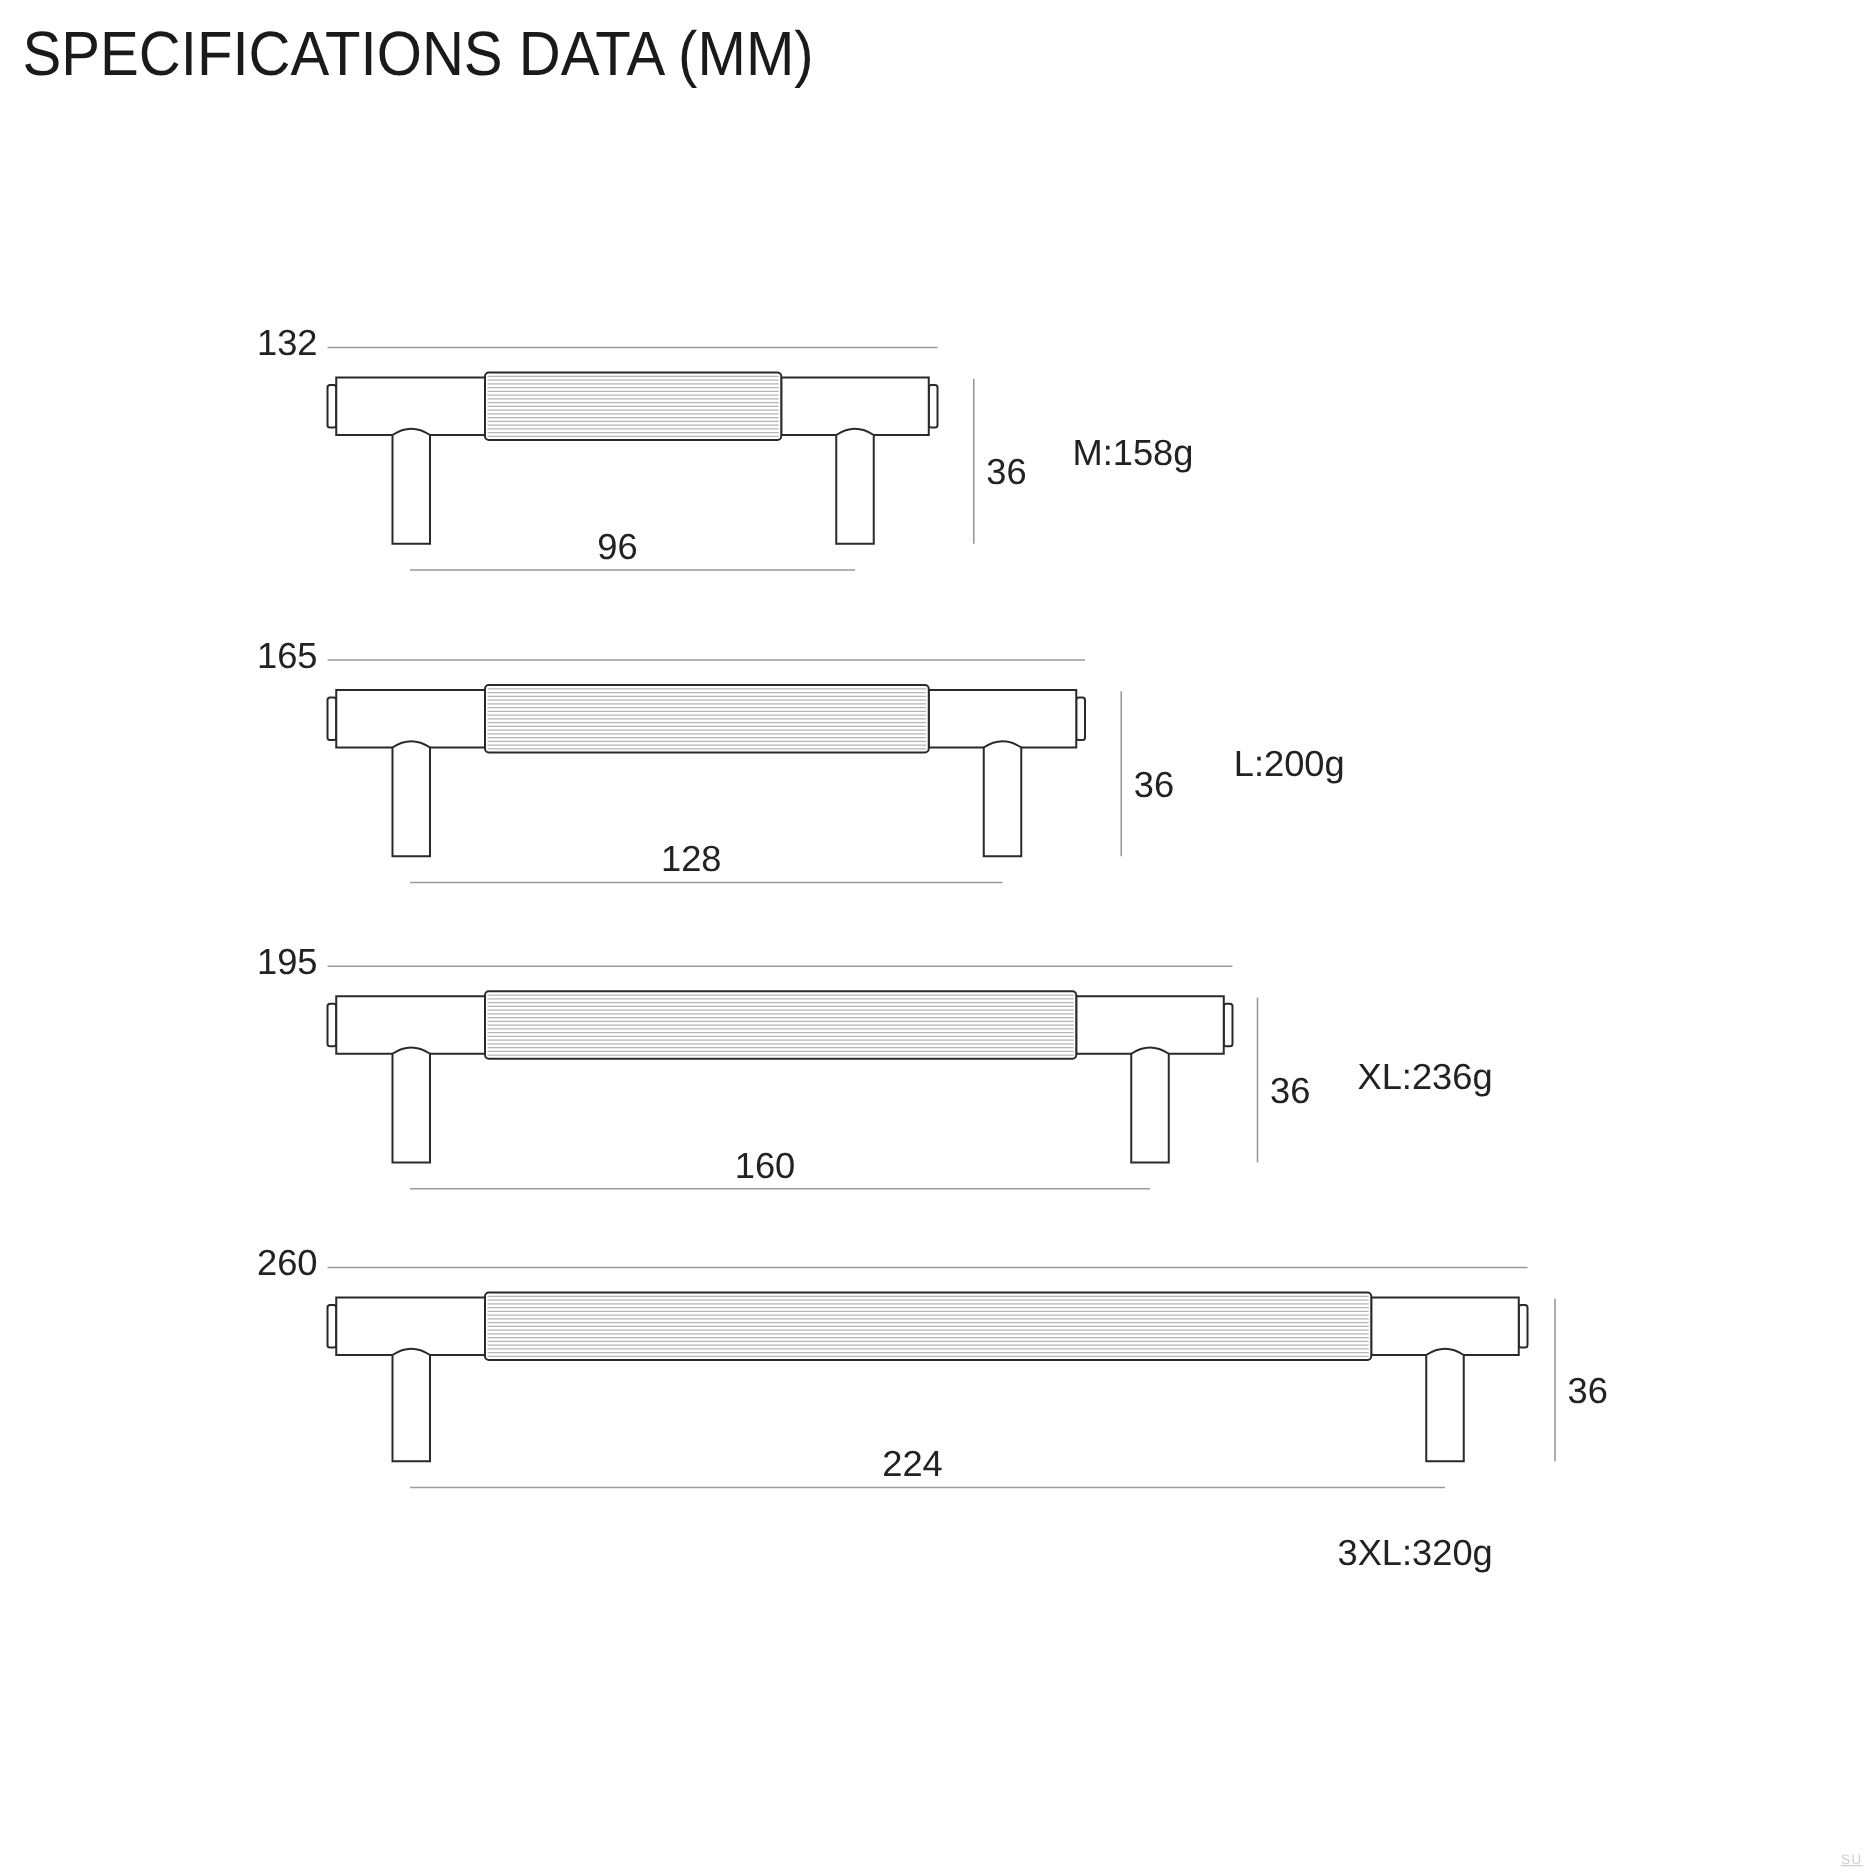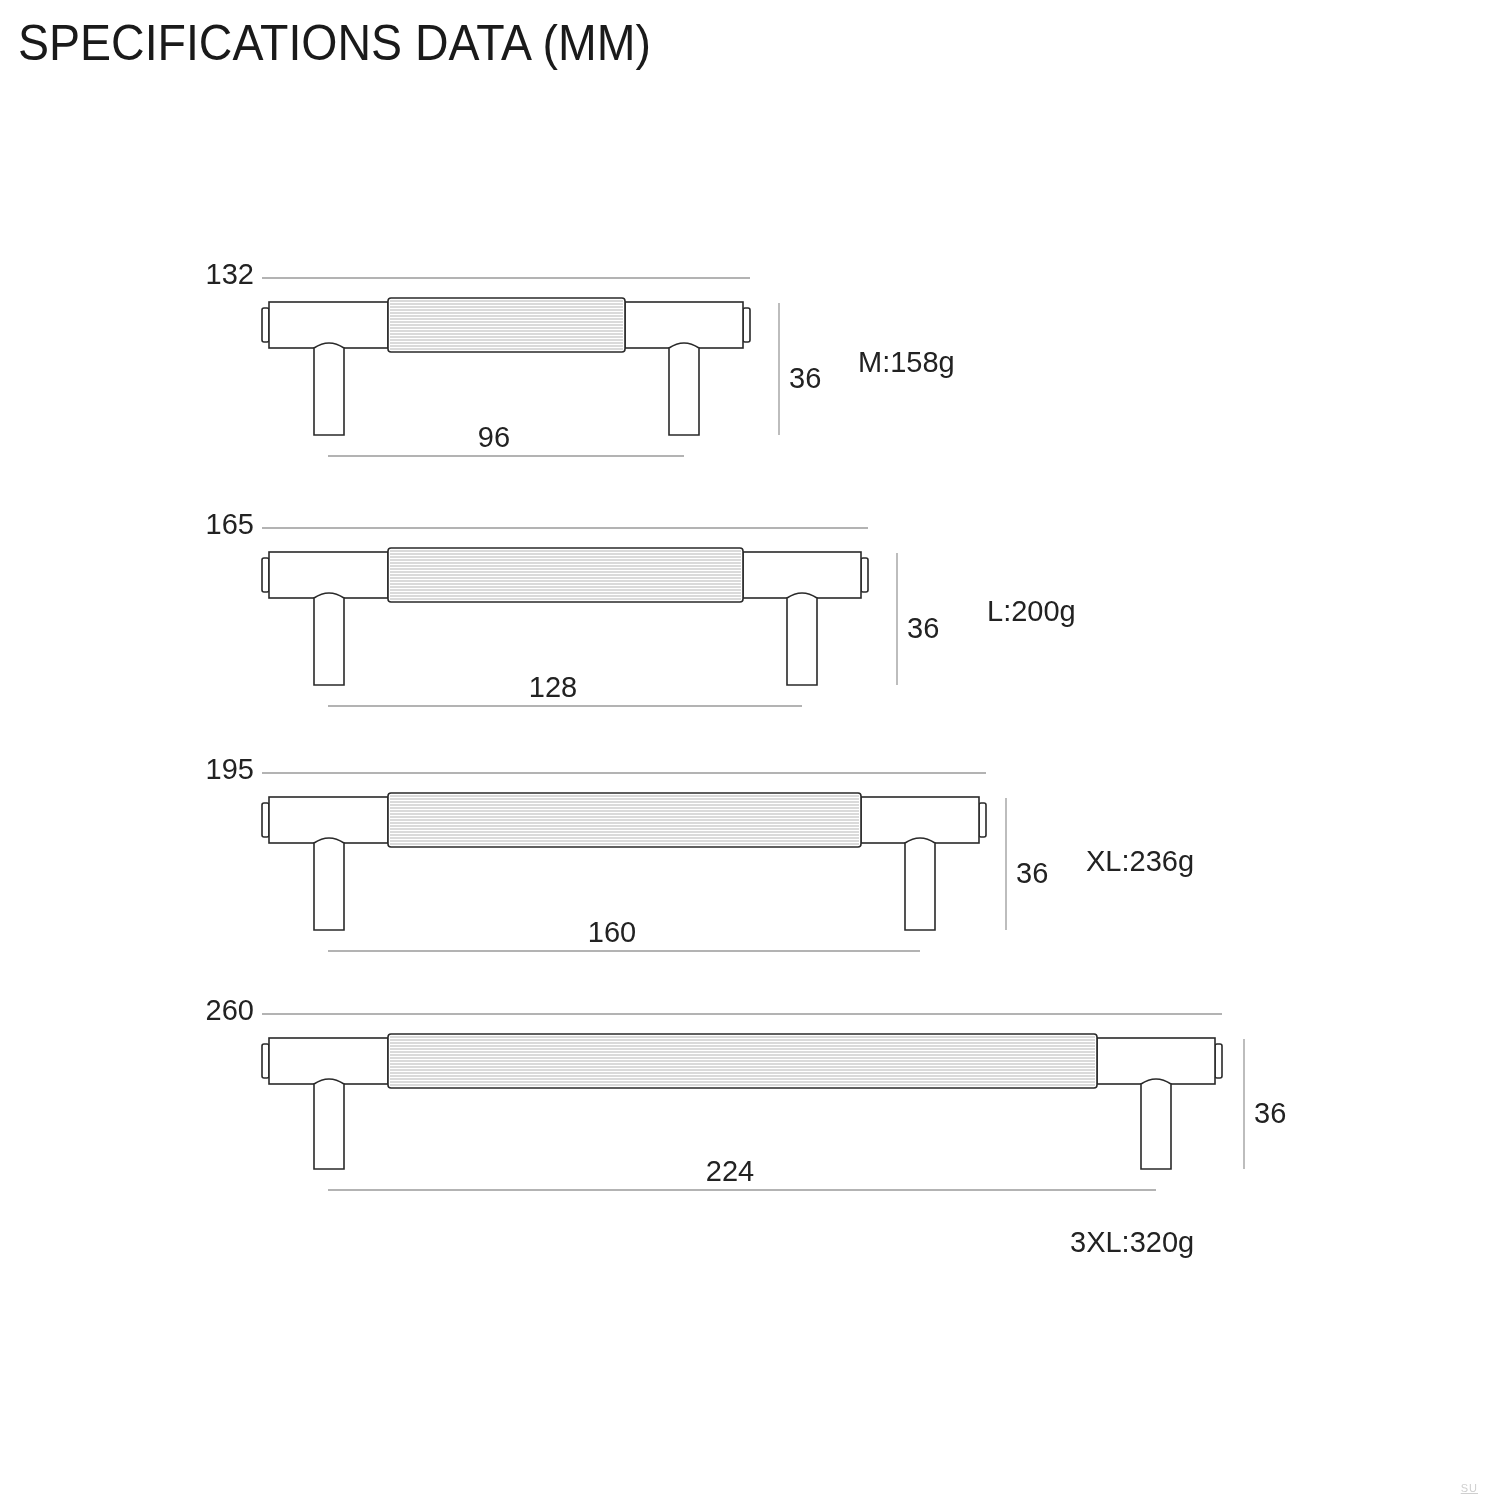--- a/index.html
+++ b/index.html
@@ -2,21 +2,21 @@
 <html><head>
   <meta charset="utf-8">
   <style>
     html, body { margin: 0; padding: 0; background: #ffffff; }
     body { width: 1500px; height: 1500px; position: relative; overflow: hidden;
            font-family: "Liberation Sans", "DejaVu Sans", sans-serif; color: #1a1a1a; }
     .title { position: absolute; left: 18px; top: 14px; font-size: 50px; font-weight: 400;
              letter-spacing: 0px; transform: scaleX(0.93); transform-origin: left top; white-space: nowrap; }
     svg.drawing { position: absolute; left: 0; top: 0; }
     .dim-text { font-family: "Liberation Sans", "DejaVu Sans", sans-serif; font-size: 29px; fill: #222; }
-    .watermark { position: absolute; right: 22px; bottom: 6px; font-size: 11px; color: #cfcfcf; letter-spacing: 1px; text-decoration: underline; }
+    .watermark { position: absolute; right: 10px; bottom: 6px; font-size: 11px; color: #cfcfcf; letter-spacing: 1px; text-decoration: underline; }
   </style>
 </head>
 <body>
 
 <div class="title">SPECIFICATIONS DATA (MM)</div>
 
 <svg class="drawing" id="drawing" width="1500" height="1500" viewBox="0 0 1500 1500">
     <g>
       <line x1="262" y1="278" x2="750" y2="278" stroke="#9a9a9a" stroke-width="1.3"></line>
       <text x="254" y="284" text-anchor="end" class="dim-text">132</text>

